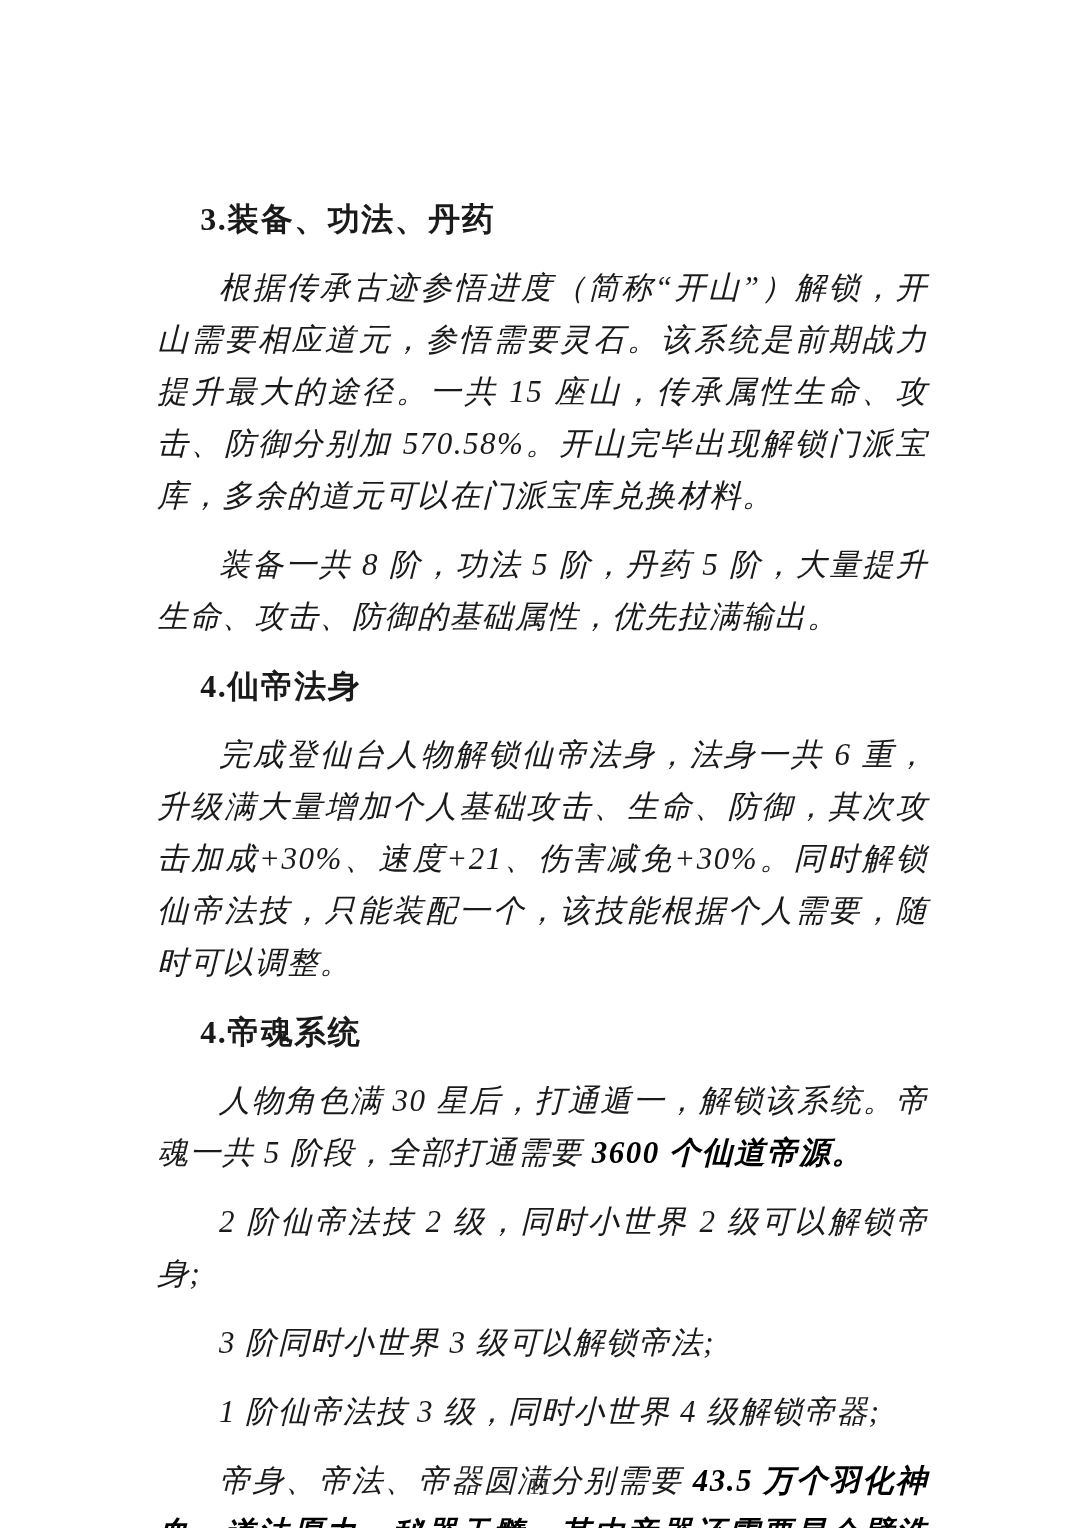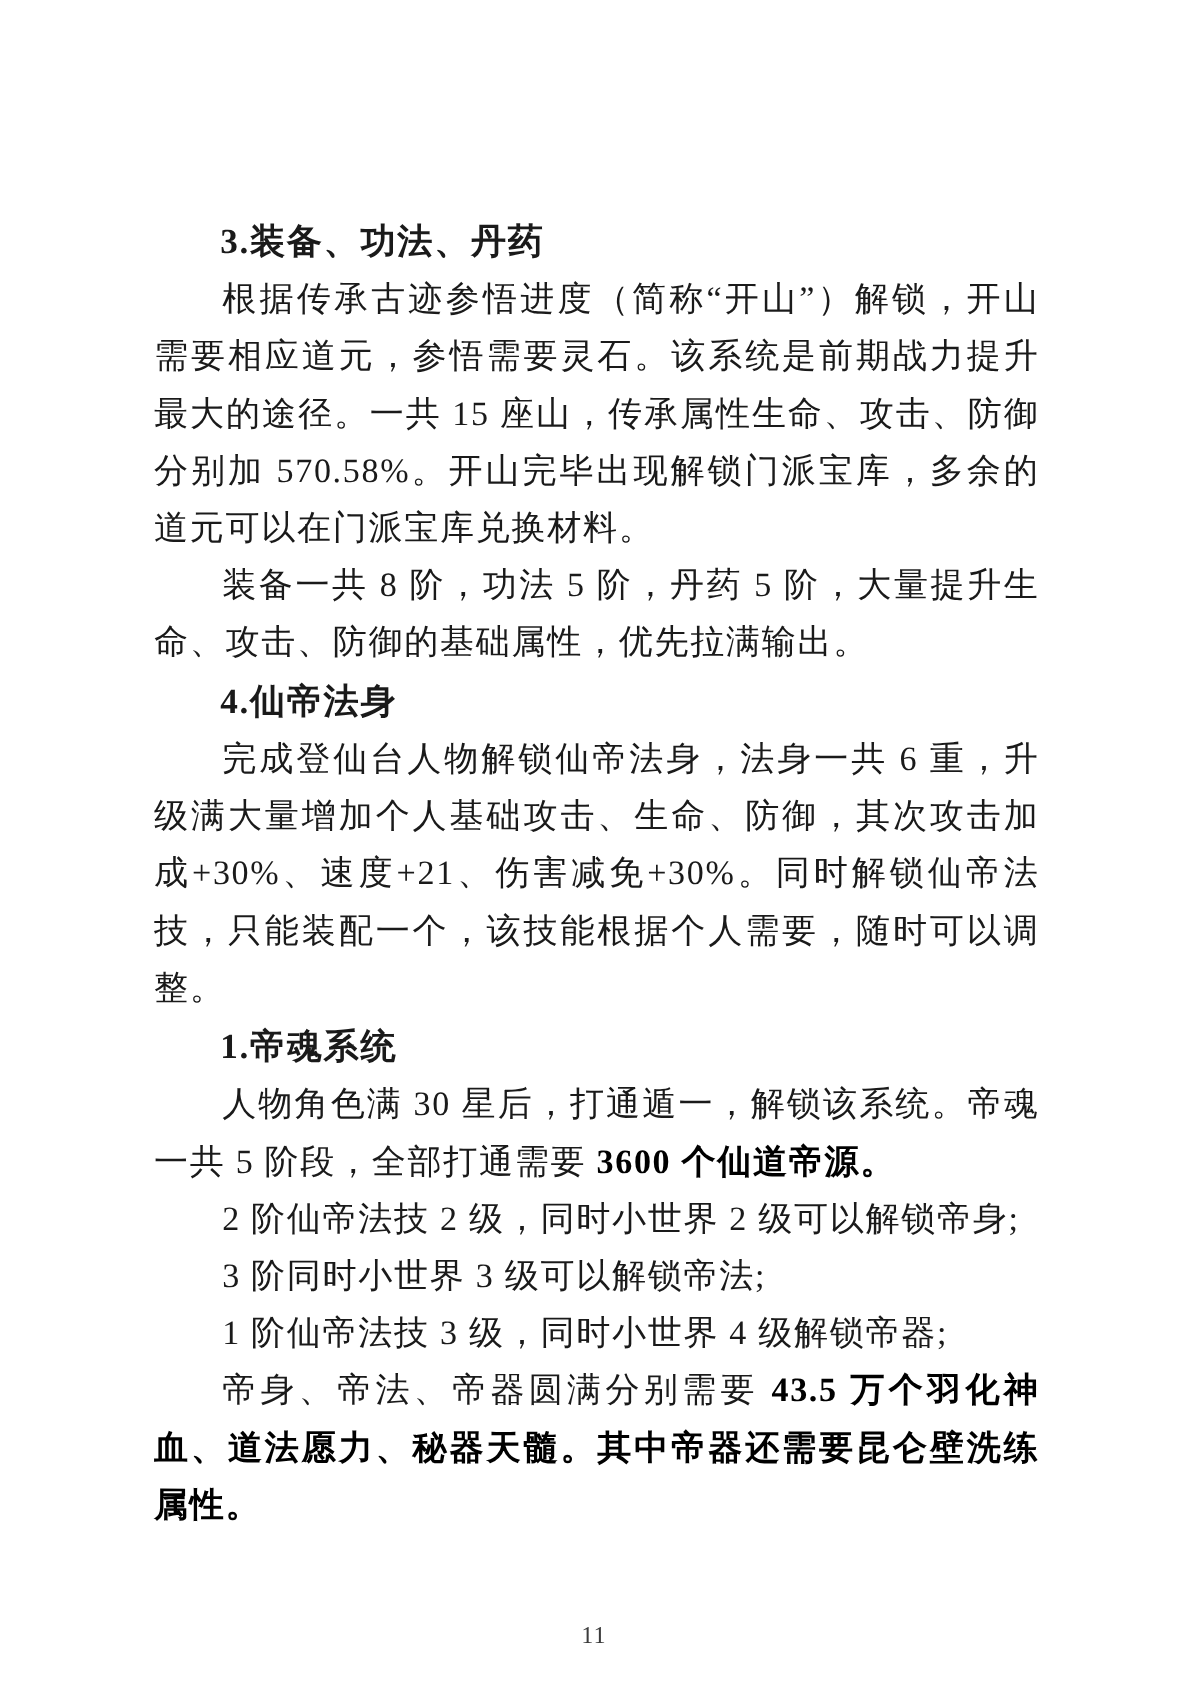--- a/index.html
+++ b/index.html
@@ -21,22 +21,23 @@
     left: 140px;
     width: 805px;
     top: 192px;
     font-size: 31px;
     line-height: 52px;
     letter-spacing: 1.5px;
     text-align: justify;
     text-justify: inter-character;
   }
   .para {
-    margin: 0;
+    margin: 17px;
     text-indent: 2em;
+    font-style: italic;
   }
   .heading {
     margin: 1px;
     text-indent: 1.85em;
     font-weight: bold;
     font-size: 32px;
   }
   .red-bold {
     color: #000000;
     font-weight: bold;
@@ -56,21 +57,21 @@
 </head>
 <body>
 
 <div class="page">
   <div class="content">
       <div class="heading"><span>3.装备、功法、丹药</span></div>
       <div class="para"><span>根据传承古迹参悟进度（简称“开山”）解锁，开山需要相应道元，参悟需要灵石。该系统是前期战力提升最大的途径。一共 15 座山，传承属性生命、攻击、防御分别加 570.58%。开山完毕出现解锁门派宝库，多余的道元可以在门派宝库兑换材料。</span></div>
       <div class="para"><span>装备一共 8 阶，功法 5 阶，丹药 5 阶，大量提升生命、攻击、防御的基础属性，优先拉满输出。</span></div>
       <div class="heading"><span>4.仙帝法身</span></div>
       <div class="para"><span>完成登仙台人物解锁仙帝法身，法身一共 6 重，升级满大量增加个人基础攻击、生命、防御，其次攻击加成+30%、速度+21、伤害减免+30%。同时解锁仙帝法技，只能装配一个，该技能根据个人需要，随时可以调整。</span></div>
-      <div class="heading"><span>1.帝魂系统</span></div>
+      <div class="heading"><span>4.帝魂系统</span></div>
       <div class="para"><span>人物角色满 30 星后，打通遁一，解锁该系统。帝魂一共 5 阶段，全部打通需要 </span><span class="red-bold">3600 个仙道帝源。</span></div>
       <div class="para"><span>2 阶仙帝法技 2 级，同时小世界 2 级可以解锁帝身;</span></div>
       <div class="para"><span>3 阶同时小世界 3 级可以解锁帝法;</span></div>
       <div class="para"><span>1 阶仙帝法技 3 级，同时小世界 4 级解锁帝器;</span></div>
       <div class="para"><span>帝身、帝法、帝器圆满分别需要 </span><span class="red-bold">43.5 万个羽化神血、道法愿力、秘器天髓。其中帝器还需要昆仑壁洗练属性。</span></div>
     </div>
   <div class="page-number">11</div>
 </div>
 
 </body></html>

